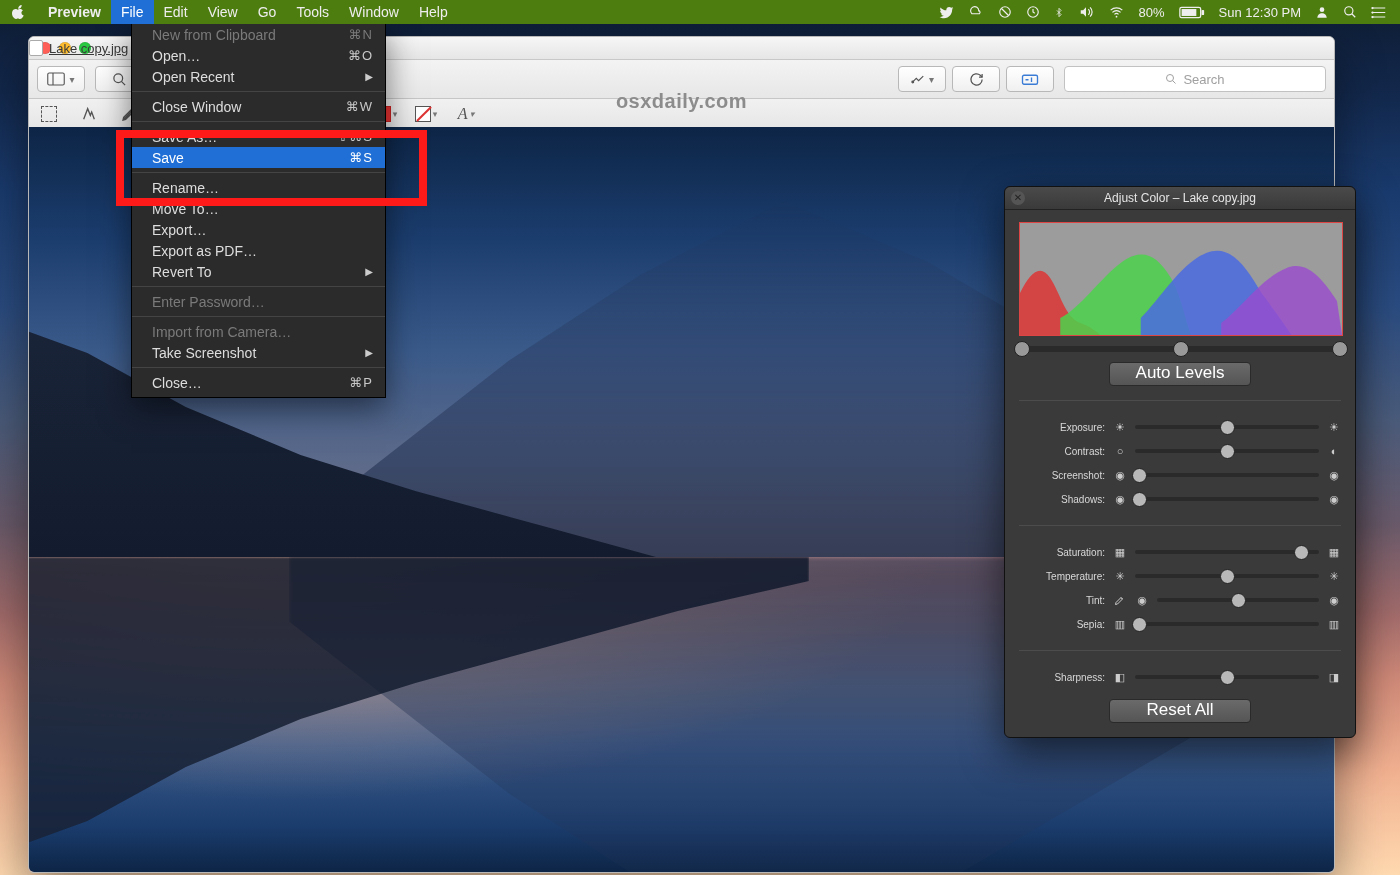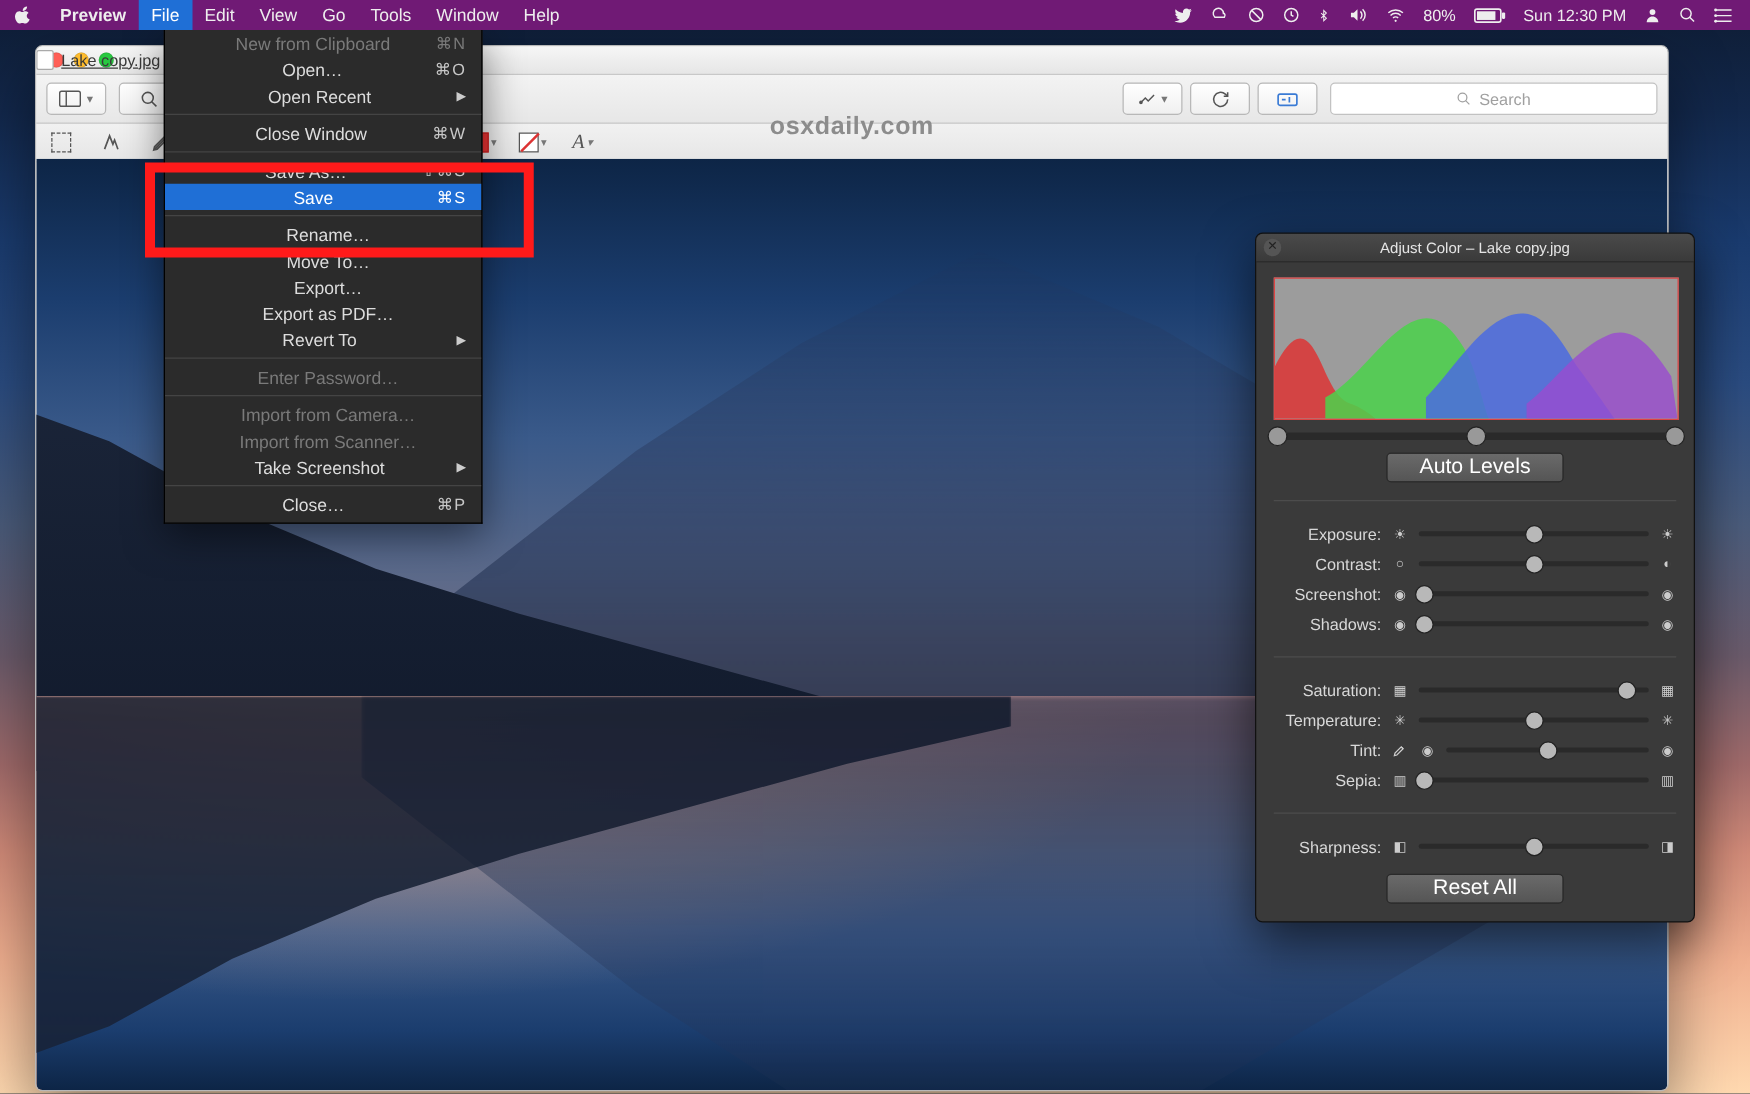--- a/index.html
+++ b/index.html
@@ -28,21 +28,21 @@
       #d08a78 78%,
       #f0b090 88%,
       #ffd9b0 100%);
   }
 
   
   .menubar {
     position: absolute;
     top: 0; left: 0; right: 0;
     height: 24px;
-    background: #701a75;
+    background: #4d7c0f;
     color: #eee;
     display: flex;
     align-items: center;
     font-size: 14px;
     z-index: 1000;
   }
   .menubar .left, .menubar .right {
     display: flex;
     align-items: center;
     height: 100%;
@@ -76,21 +76,21 @@
     box-shadow: 0 10px 30px rgba(0,0,0,.5);
     z-index: 999;
     padding-bottom: 4px;
   }
   .filemenu .row {
     display: flex;
     align-items: center;
     height: 21px;
     padding: 0 12px 0 20px;
   }
-  .filemenu .row .label { flex: 1; text-align: center; }
+  .filemenu .row .label { flex: 1; }
   .filemenu .row .short { color: #c8c8c8; font-size: 13px; letter-spacing: 1px; }
   .filemenu .row.disabled { color: #7a7a7a; }
   .filemenu .row.disabled .short { color: #7a7a7a; }
   .filemenu .row.highlight { background: #1f6fd6; color: #fff; }
   .filemenu .row.highlight .short { color: #fff; }
   .filemenu .sep {
     height: 1px;
     background: #444;
     margin: 4px 0;
   }
@@ -298,21 +298,21 @@
     display:block;
     width:140px;height:22px;margin:10px auto 0;
     background:linear-gradient(#6a6a6a,#555);
     border:1px solid #2a2a2a;border-radius:4px;
     color:#fff;font-size:17px;text-align:center;line-height:20px;
   }
   .panel hr { border:none;border-top:1px solid #4c4c4c;margin:14px 0; }
   .slider-row {
     display:flex;align-items:center;height:24px;gap:8px;
   }
-  .slider-row .lbl { width:86px;text-align:right;color:#d8d8d8;font-size:13px; }
+  .slider-row .lbl { width:86px;text-align:right;color:#d8d8d8;font-size:10px; }
   .slider-row .icon {
     width:14px;height:14px;display:flex;align-items:center;justify-content:center;font-size:11px;color:#ccc;
   }
   .slider-row .track {
     flex:1;height:4px;background:#2a2a2a;border-radius:2px;position:relative;
   }
   .slider-row .thumb {
     position:absolute;top:-5px;width:13px;height:13px;border-radius:50%;
     background:#b8b8b8;border:1px solid #222;
   }
@@ -456,23 +456,20 @@
       <span class="arrow" style="font-size: 10px;">▶</span>
     </div>
     <div class="sep"></div>
     <div class="row disabled">
       <span class="label">Enter Password…</span>
     </div>
     <div class="sep"></div>
     <div class="row disabled">
       <span class="label">Import from Camera…</span>
     </div>
-    <div class="row disabled">
-      <span class="label">Import from Scanner…</span>
-    </div>
     <div class="row">
       <span class="label">Take Screenshot</span>
       <span class="arrow" style="font-size: 10px;">▶</span>
     </div>
     <div class="sep"></div>
     <div class="row">
       <span class="label">Close…</span>
       <span class="short">⌘P</span>
     </div>
   </div>

